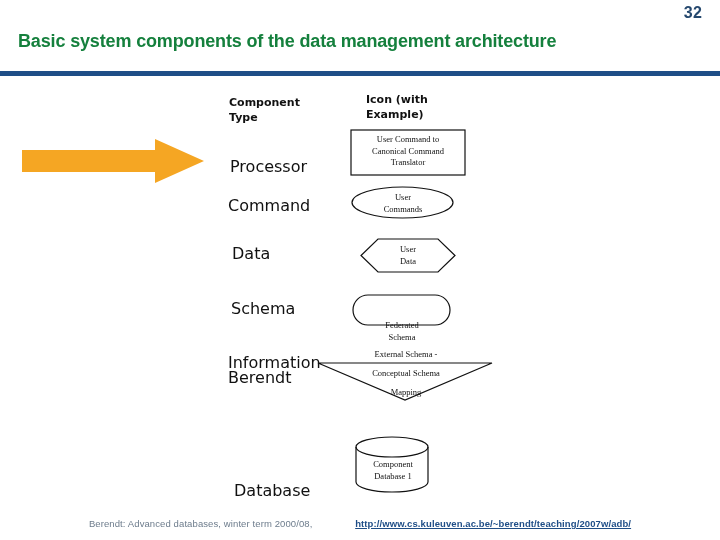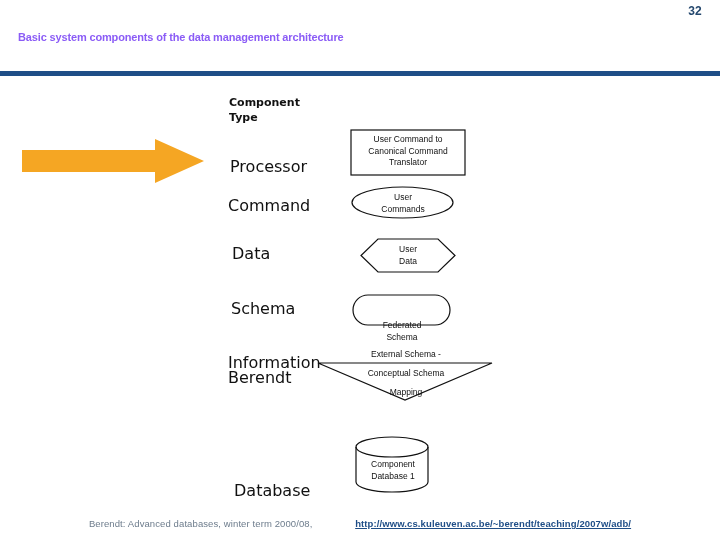--- a/index.html
+++ b/index.html
@@ -20,33 +20,33 @@
   #slide {
     position: absolute;
     inset: 0;
     background: #ffffff;
   }
 
   #page-number {
     position: absolute;
     right: 18px;
     top: 4px;
-    font-size: 12px;
+    font-size: 16px;
     font-weight: bold;
     color: #25486e;
     letter-spacing: 0.2px;
   }
 
   #slide-title {
     position: absolute;
     left: 18px;
     top: 31px;
-    font-size: 11px;
-    font-weight: bold;
-    color: #8b5cf6;
+    font-size: 18px;
+    font-weight: bold;
+    color: #15803d;
     letter-spacing: -0.15px;
     white-space: nowrap;
   }
 
   #title-divider {
     position: absolute;
     left: 0;
     top: 71px;
     width: 720px;
     height: 5px;
@@ -91,21 +91,21 @@
   #lbl-processor      { left: 230px; top: 159px; }
   #lbl-command        { left: 228px; top: 198px; text-align: center; }
   #lbl-data           { left: 232px; top: 246px; }
   #lbl-schema         { left: 231px; top: 301px; }
   #lbl-info-mapping   { left: 228px; top: 355px; }
   #lbl-database       { left: 234px; top: 444px; margin-top: 39px; }
 
   
   .shape-txt {
     position: absolute;
-    font-family: Liberation Sans, sans-serif;
+    font-family: Liberation Serif, serif;
     font-size: 8.5px;
     color: #111111;
     line-height: 11.5px;
     text-align: center;
     white-space: pre-line;
   }
 
   #txt-processor { left: 356px; top: 134px; width: 104px; }
   #txt-command   { left: 362px; top: 192px; width: 82px;  }
   #txt-data      { left: 367px; top: 244px; width: 82px;  }
@@ -160,20 +160,22 @@
 
       <polygon points="318,363 492,363 405,400"></polygon>
 
       <path d="M356,447 L356,482 A36,10 0 0 0 428,482 L428,447"></path>
       <ellipse cx="392" cy="447" rx="36" ry="10"></ellipse>
     </g>
   </svg>
 
   <div class="lbl head" id="lbl-head-type">Component
 Type</div>
+  <div class="lbl head" id="lbl-head-icon">Icon (with
+Example)</div>
 
   <div class="lbl" id="lbl-processor">Processor</div>
   <div class="lbl" id="lbl-command">Command</div>
   <div class="lbl" id="lbl-data">Data</div>
   <div class="lbl" id="lbl-schema">Schema</div>
   <div class="lbl" id="lbl-info-mapping">Information
 Berendt</div>
   <div class="lbl" id="lbl-database">Database</div>
 
   <div class="shape-txt" id="txt-processor">User Command to

